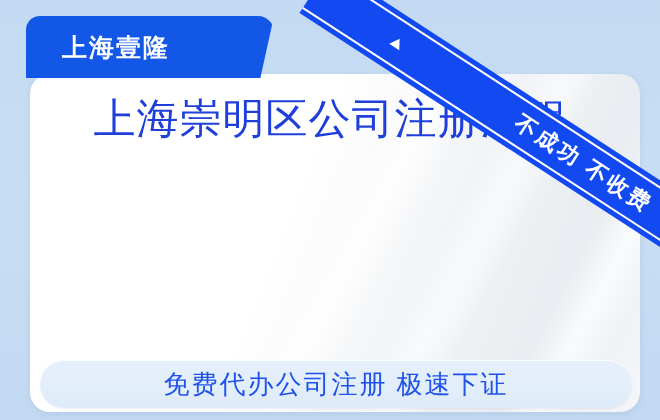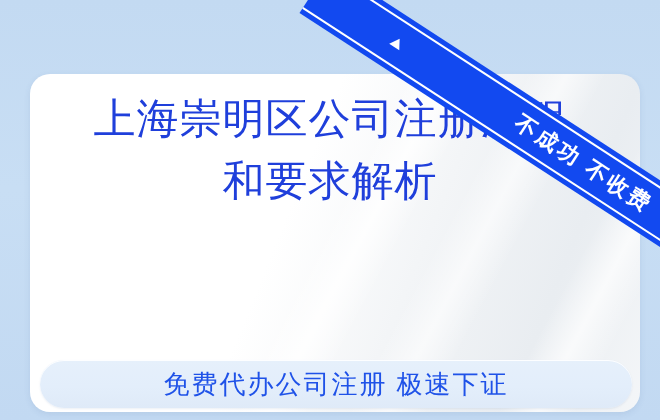--- a/index.html
+++ b/index.html
@@ -185,24 +185,26 @@
     z-index: 2;
   }
 </style>
 </head>
 <body>
 
 <div id="banner">
 
   <div class="card"></div>
 
+  <div class="name-tab">
+    <span class="name-tab-label">上海壹隆</span>
+  </div>
 
   <div class="title-wrap">
     <div class="title-line">上海崇明区公司注册流程</div>
-    <div class="title-line">和要求解析</div>
   </div>
 
   <div class="cta-pill">
     <span class="cta-text">免费代办公司注册 极速下证</span>
   </div>
 
   <div class="ribbon">
     <span class="ribbon-marker"></span>
     <span class="ribbon-text">不成功  不收费</span>
   </div>

